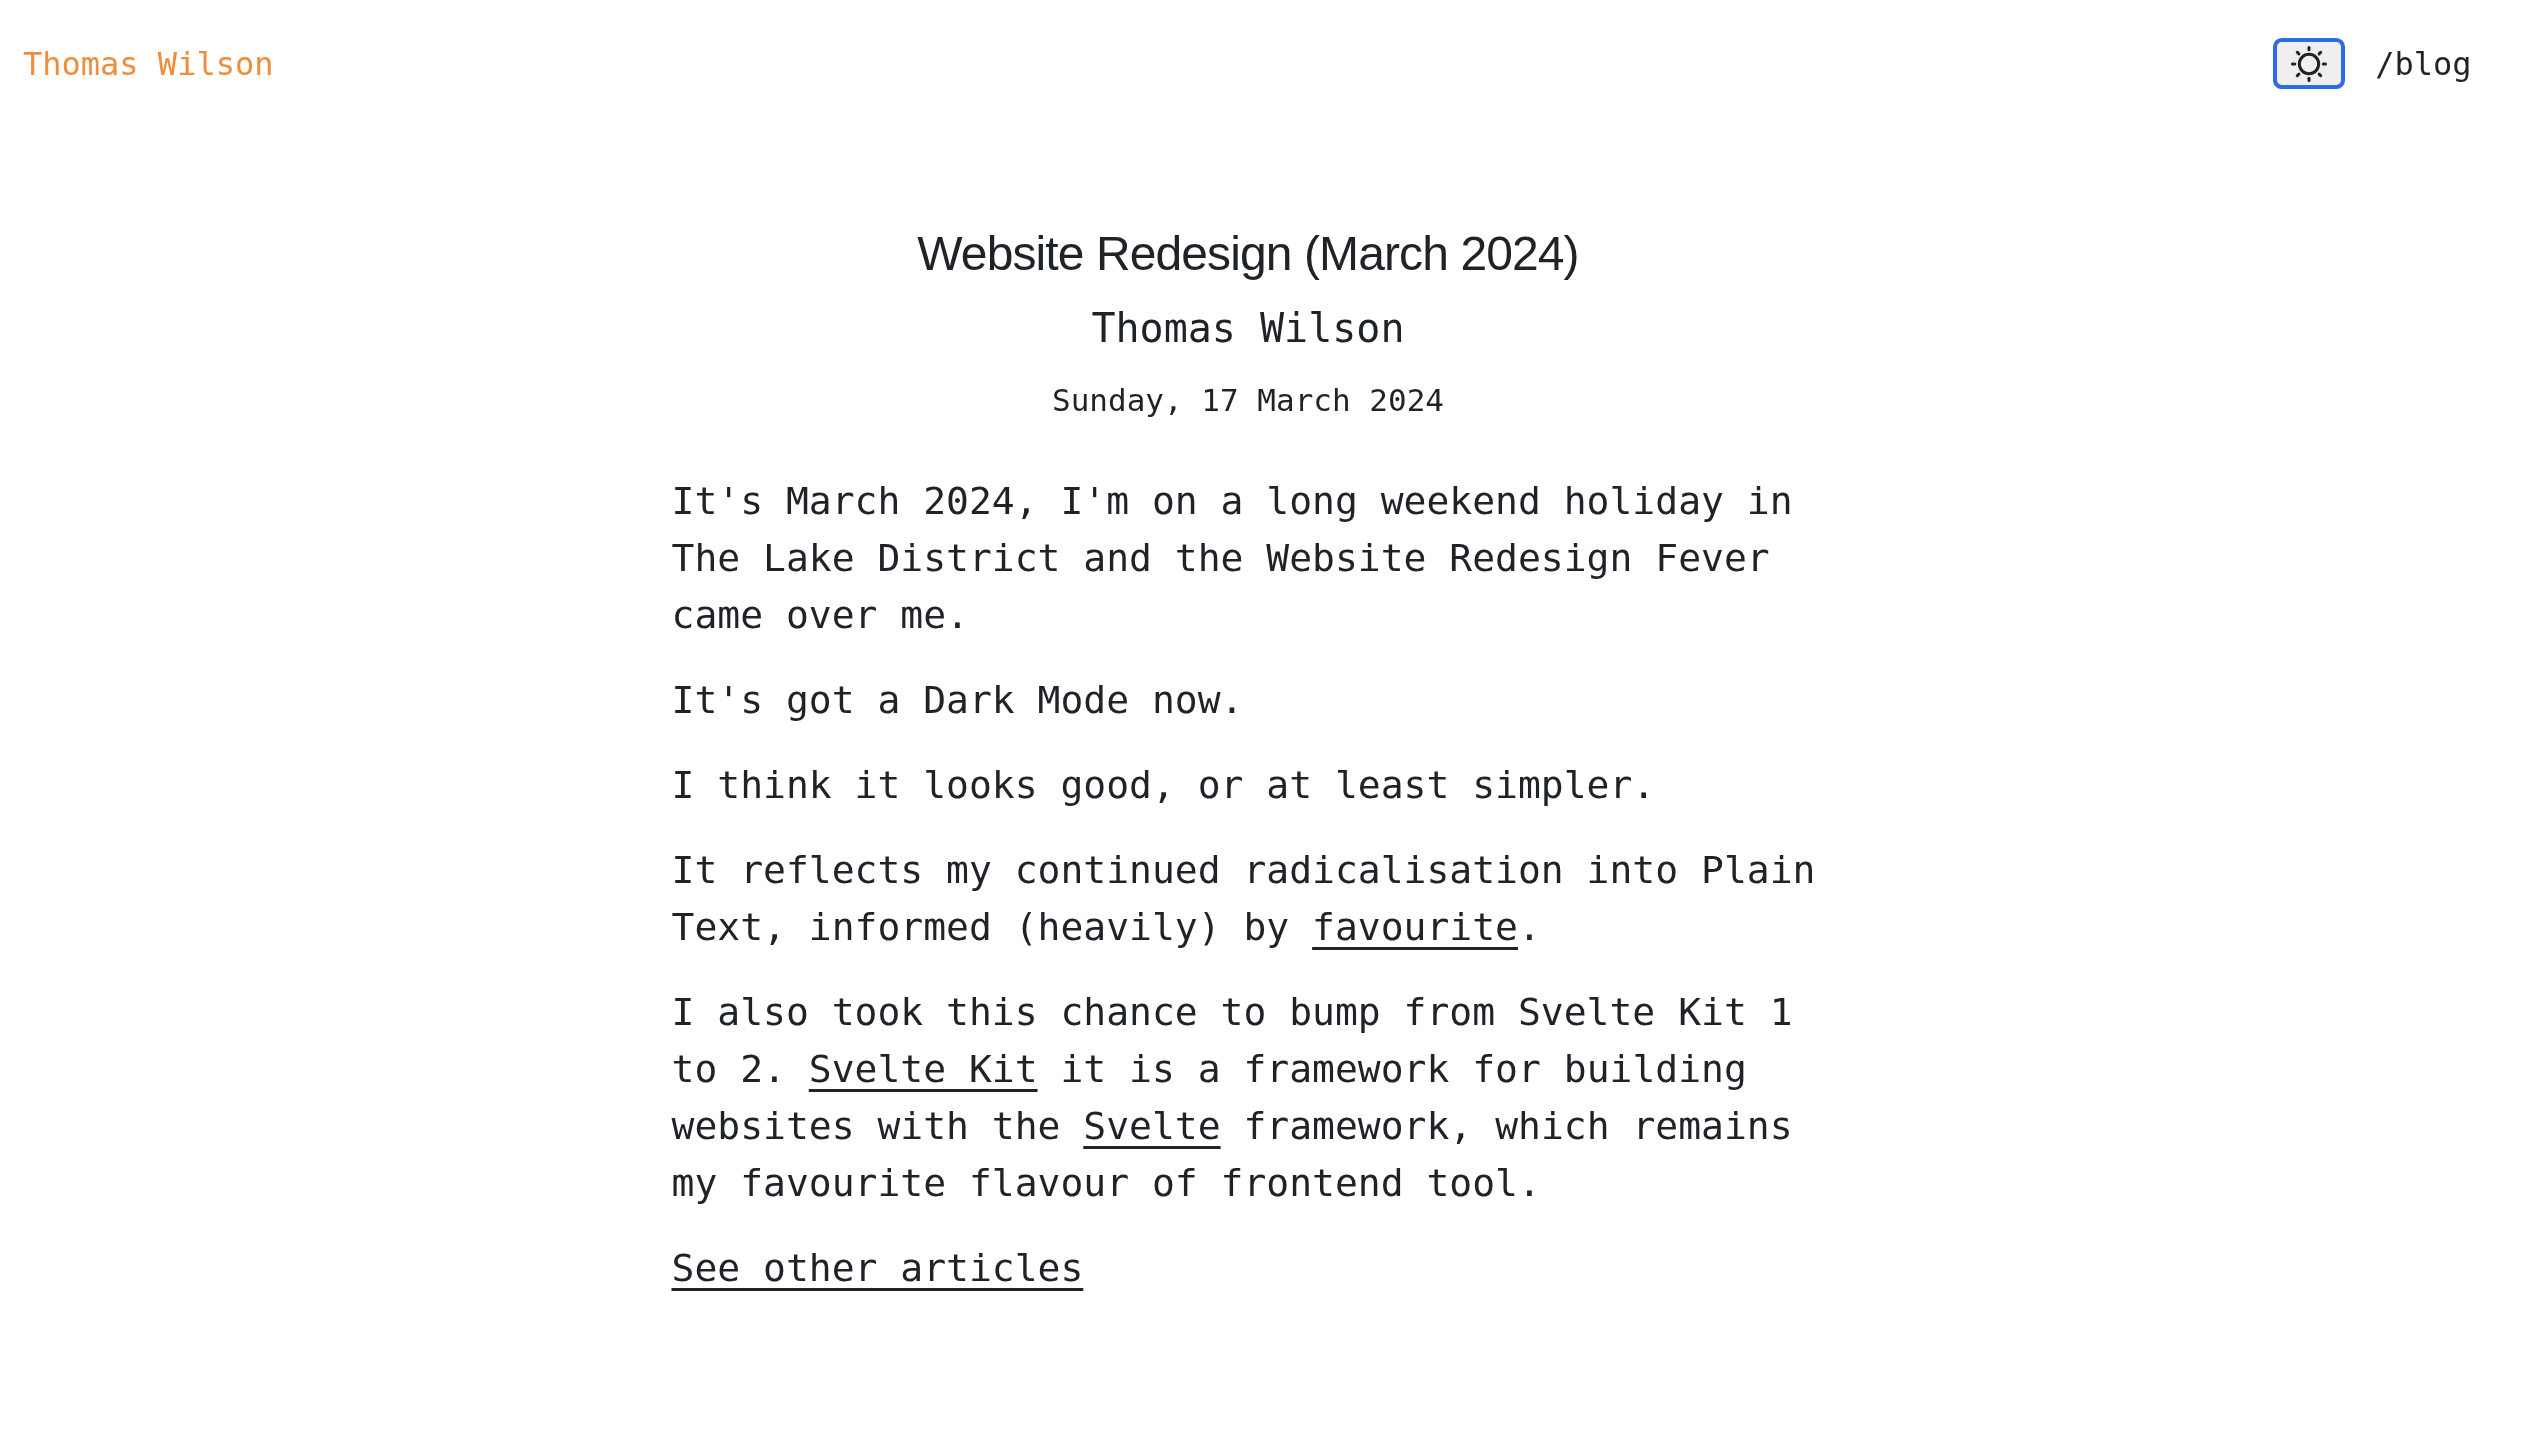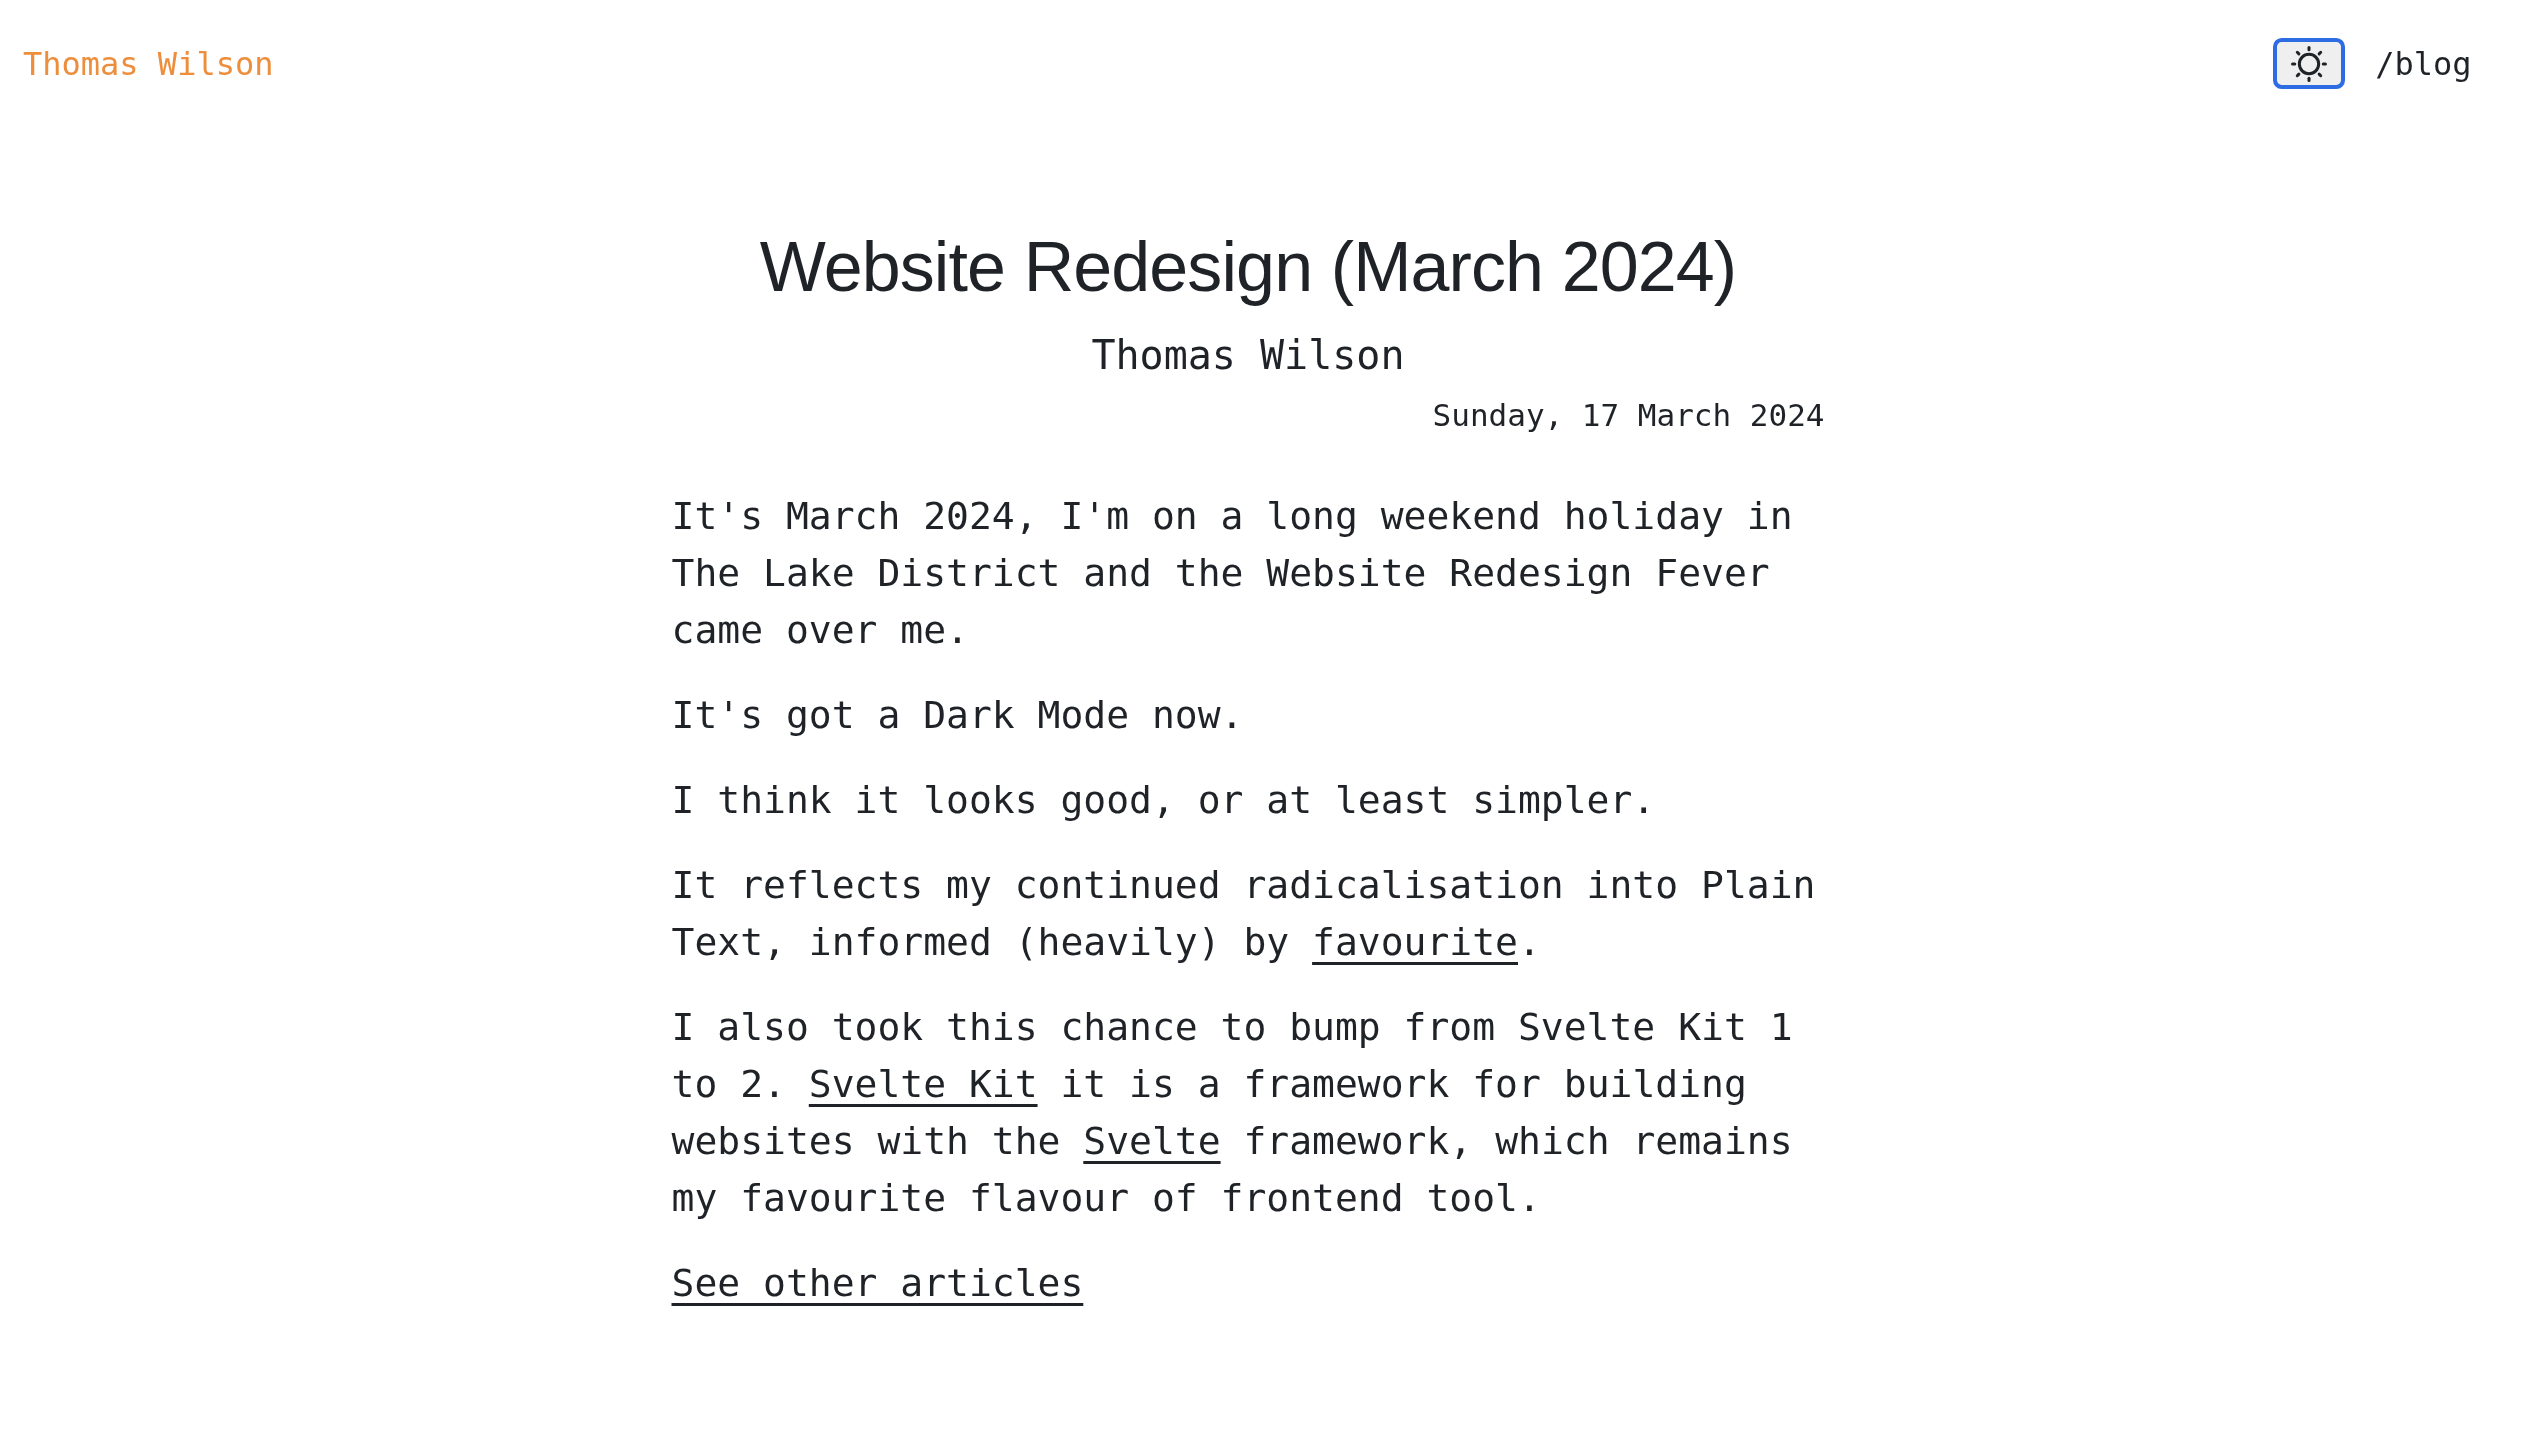--- a/index.html
+++ b/index.html
@@ -52,35 +52,35 @@
     cursor:pointer;
   }
 
   
   main{width:1153px;margin:0 auto;}
   h1{
     margin-top:136px;
     text-align:center;
     font-family:"Liberation Sans","DejaVu Sans",sans-serif;
     font-weight:500;
-    font-size:70px;
+    font-size:48px;
     line-height:1.2;
     letter-spacing:-0.9px;
     color:var(--text);
     white-space:nowrap;
   }
   .author{
     margin-top:17.5px;
     text-align:center;
     font-size:40px;
     line-height:1.4;
   }
   .date{
-    margin-top:11px;
-    text-align:right;
+    margin-top:23px;
+    text-align:center;
     font-size:31px;
     line-height:1.4;
   }
   article{
     margin-top:51px;
     font-size:38px;
     line-height:1.5;
   }
   article p{margin:0 0 28px 0;}
   article p:last-child{margin-bottom:0;}

